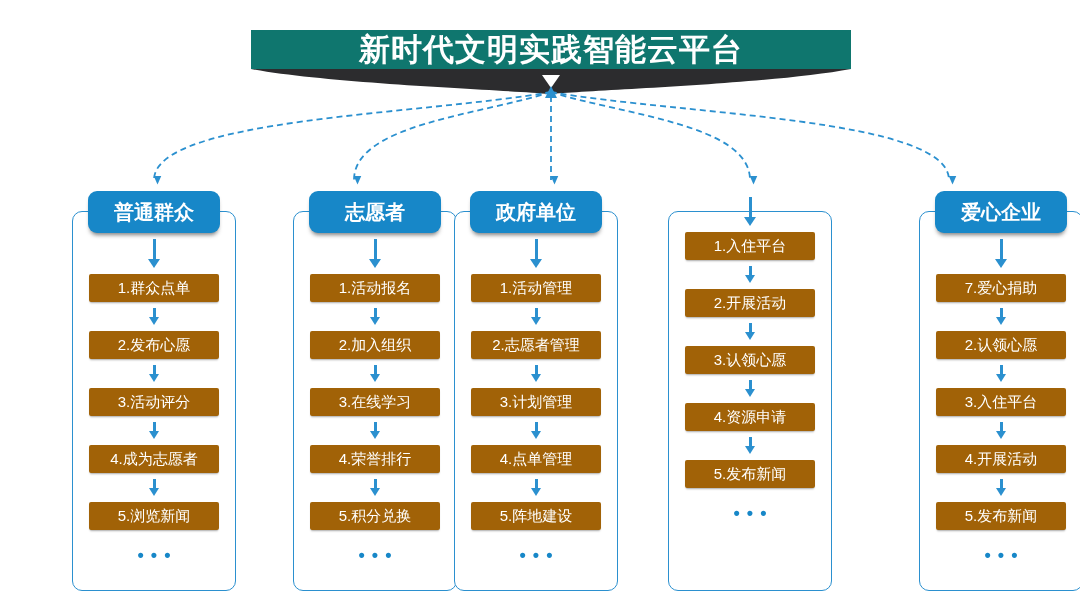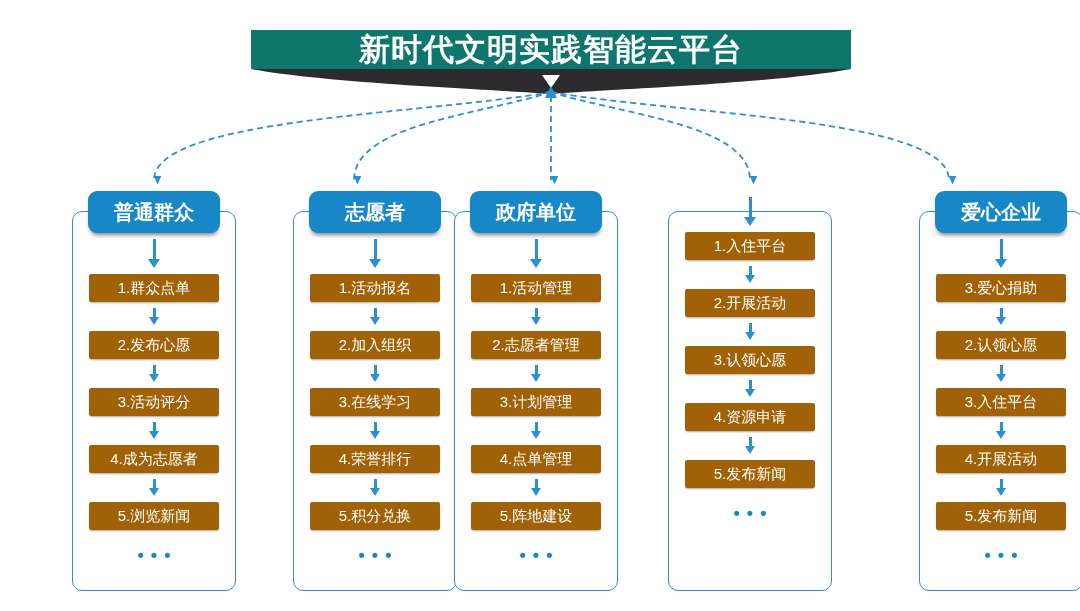--- a/index.html
+++ b/index.html
@@ -149,21 +149,21 @@
     <div class="step">5.发布新闻</div>
     <div class="dots">•••</div>
   </div>
 </div>
 
 <div class="col c4">
   <div class="frame"></div>
   <div class="flow">
     <div class="hdr">爱心企业</div>
     <div class="v-arrow lg"></div>
-    <div class="step">3.爱心捐助</div>
+    <div class="step">7.爱心捐助</div>
     <div class="v-arrow sm"></div>
     <div class="step">2.认领心愿</div>
     <div class="v-arrow sm"></div>
     <div class="step">3.入住平台</div>
     <div class="v-arrow sm"></div>
     <div class="step">4.开展活动</div>
     <div class="v-arrow sm"></div>
     <div class="step">5.发布新闻</div>
     <div class="dots">•••</div>
   </div>

